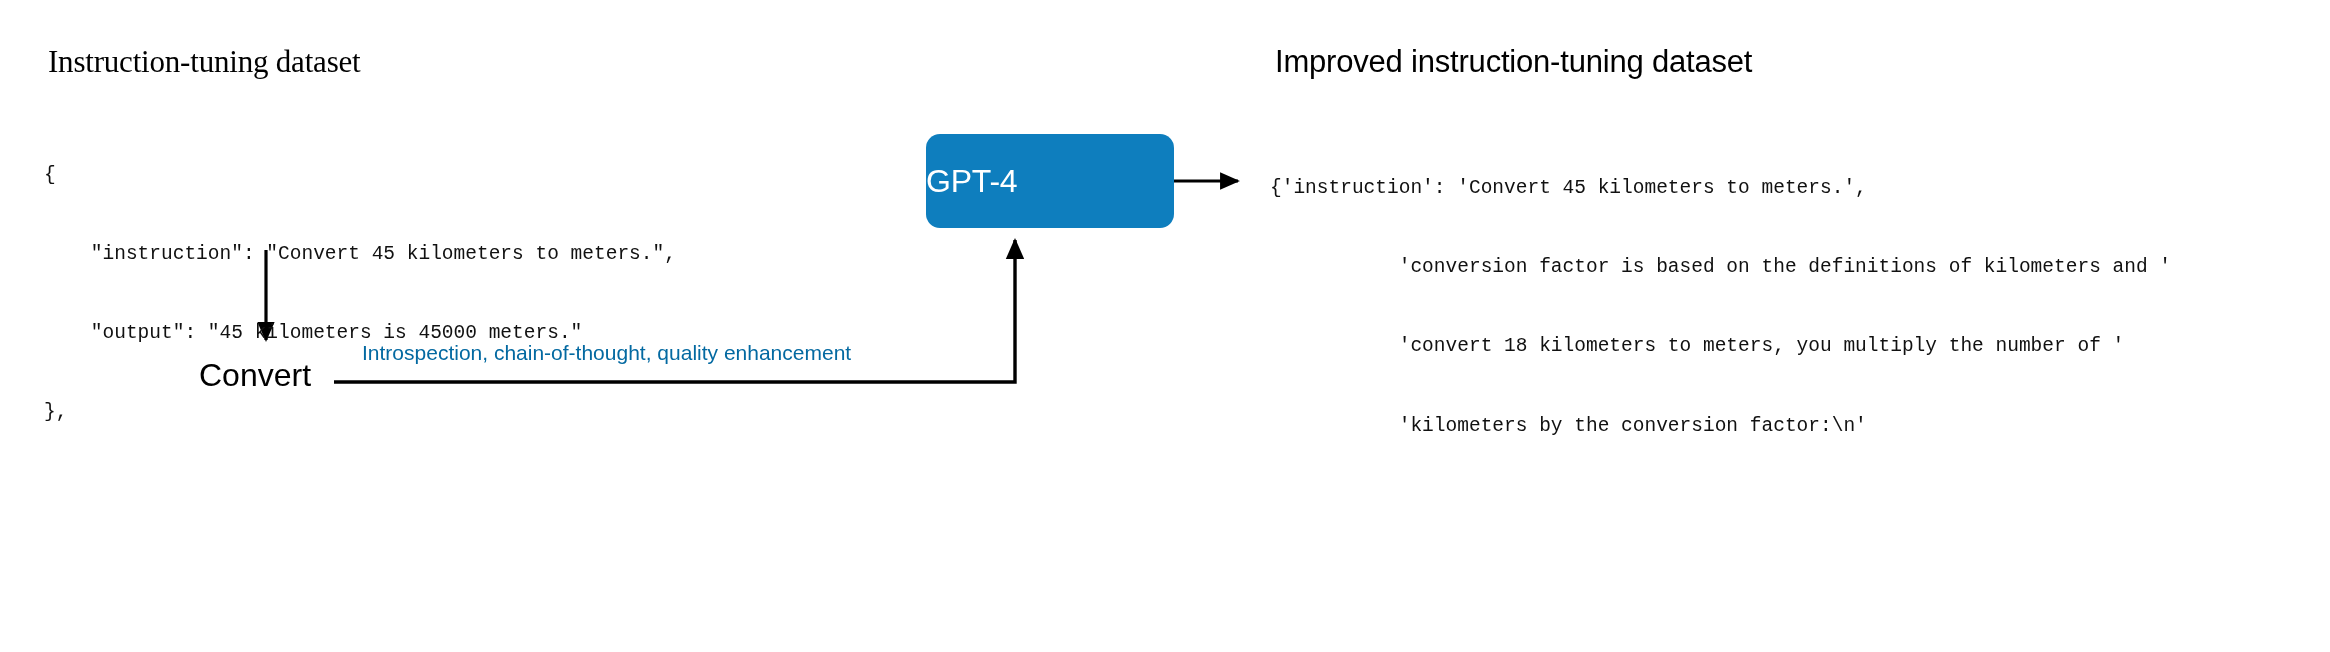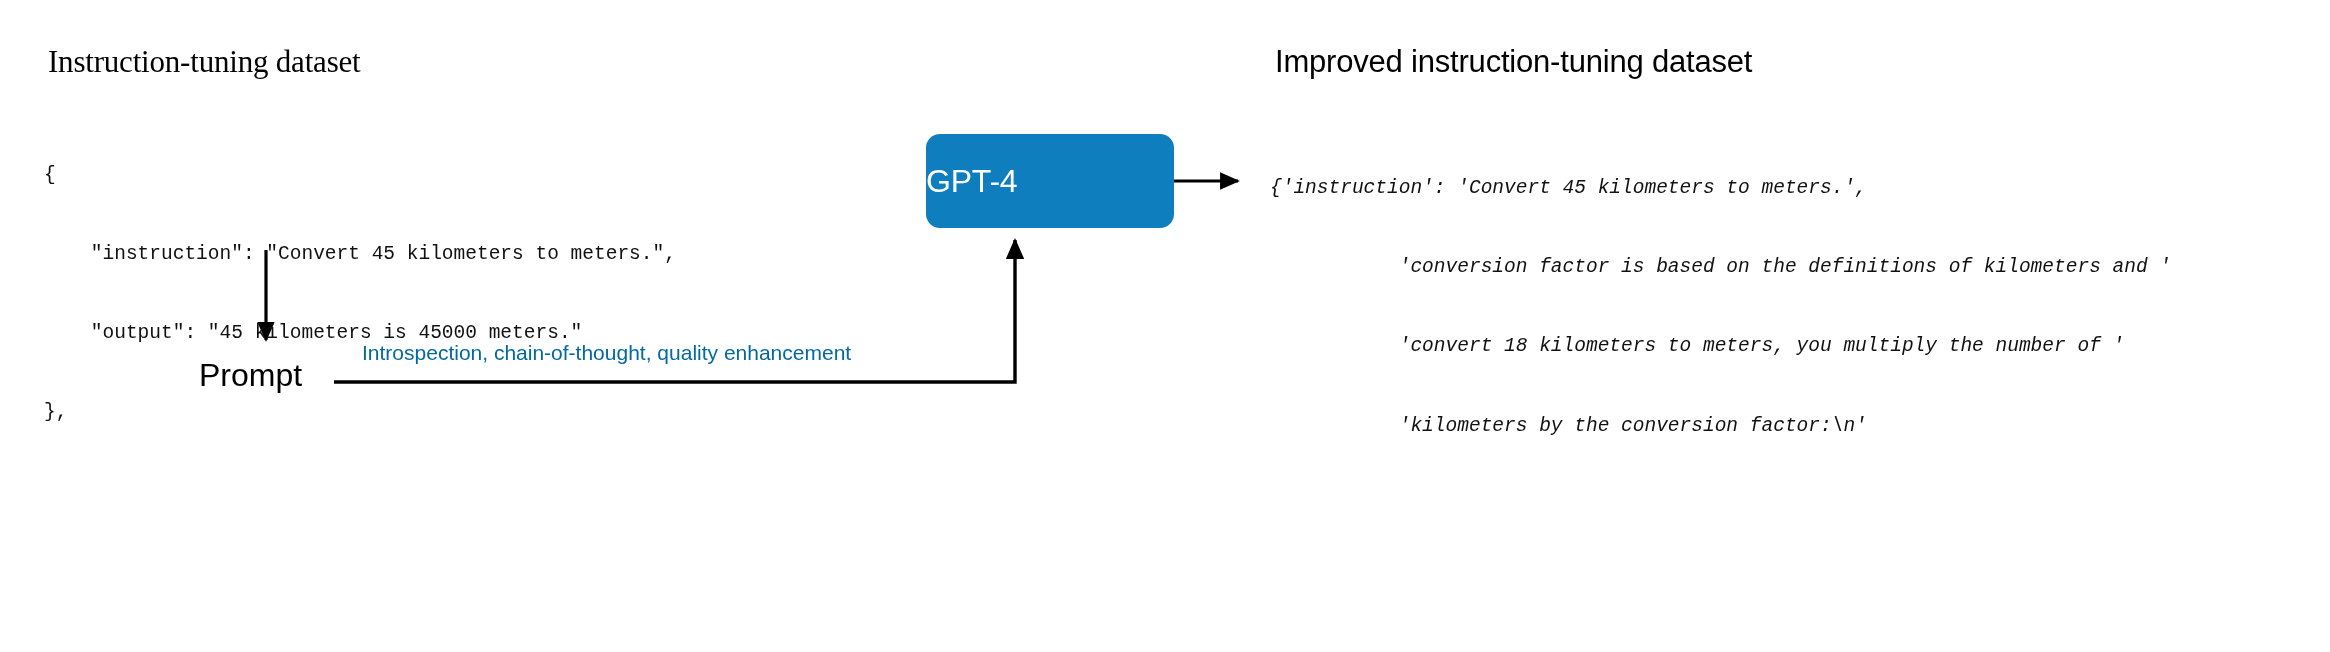--- a/index.html
+++ b/index.html
@@ -41,21 +41,21 @@
     color: #111111;
     white-space: pre;
   }
   .code-line {
     white-space: pre;
     height: 35px;
     line-height: 35px;
   }
   #code-left  { left: 44px;   top: 114px; }
   #code-right { left: 1270px; top: 127px; }
-  #code-right .code-line { height: 35.2px; line-height: 35.2px; font-style: italic; }
+  #code-right .code-line { height: 35.2px; line-height: 35.2px; }
 
   
   #gpt4-box {
     position: absolute;
     left: 901px;
     top: 134px;
     width: 248px;
     height: 94px;
     background: #0e7ebe;
     border-radius: 14px;
@@ -125,21 +125,21 @@
 
   <div class="panel-title" id="title-left">Instruction-tuning dataset</div>
 
   <div class="code-block" id="code-left">
     <div class="code-line">{</div>
     <div class="code-line">    "instruction": "Convert 45 kilometers to meters.",</div>
     <div class="code-line">    "output": "45 kilometers is 45000 meters."</div>
     <div class="code-line">},</div>
   </div>
 
-  <div id="prompt-label">Prompt</div>
+  <div id="prompt-label">Convert</div>
 
   <div id="edge-annotation">Introspection, chain-of-thought, quality enhancement</div>
 
   <div id="gpt4-box" style="background: rgb(14, 126, 190);">
     <span id="gpt4-label" style="color: rgb(255, 255, 255);">GPT-4</span>
   </div>
 
   <div class="panel-title" id="title-right">Improved instruction-tuning dataset</div>
 
   <div class="code-block" id="code-right">

